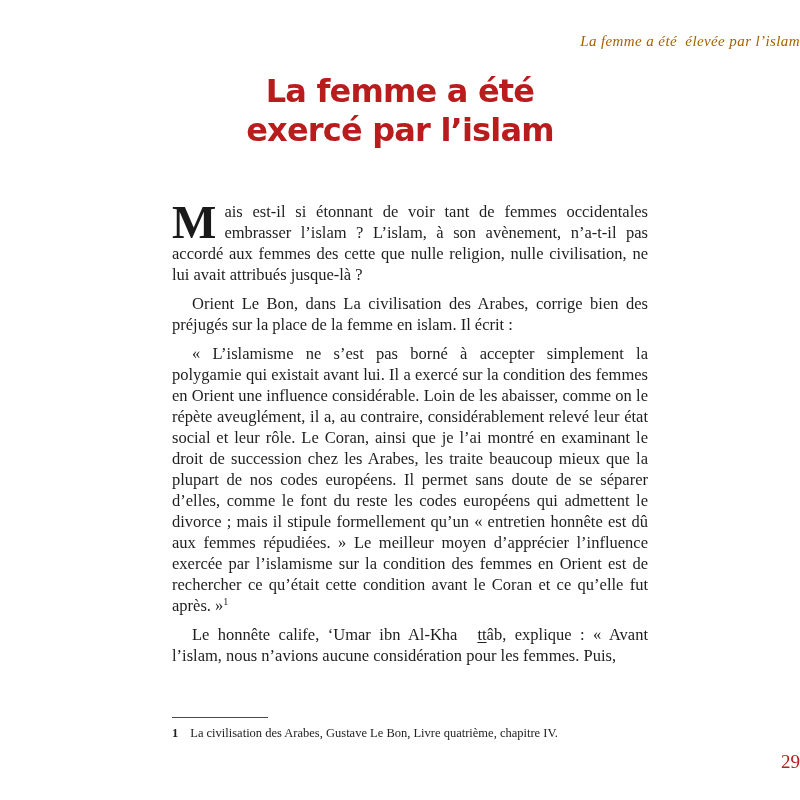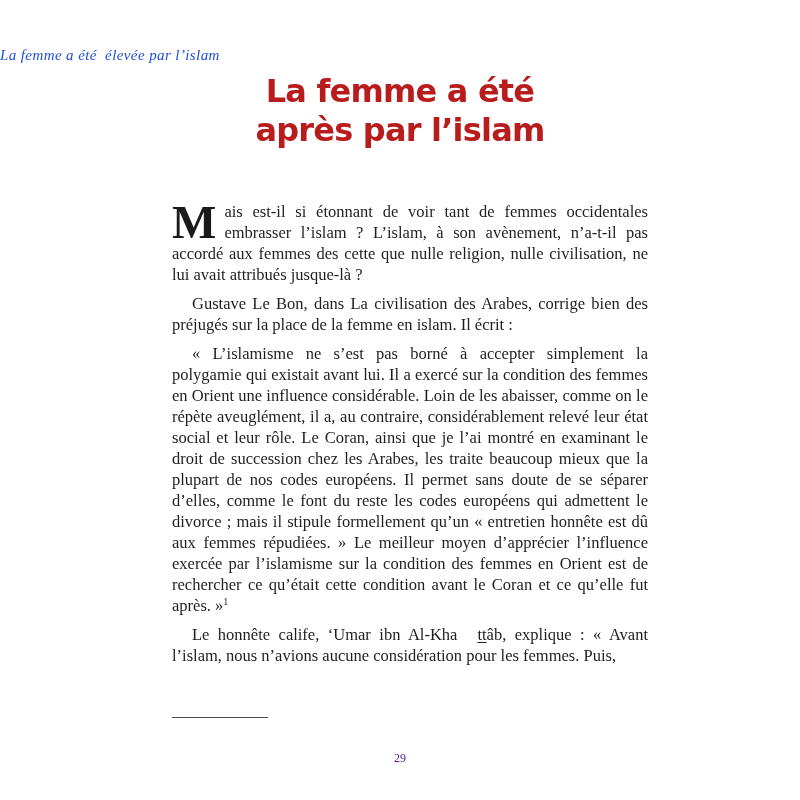--- a/index.html
+++ b/index.html
@@ -9,28 +9,27 @@
     height: 800px;
     background: #ffffff;
     overflow: hidden;
     font-family: "Liberation Serif", serif;
   }
   .running-head {
     position: absolute;
     top: 33px;
     left: 0;
     right: 0;
-    text-align: left;
+    text-align: right;
     font-family: "Liberation Serif", serif;
     font-style: italic;
     font-size: 15px;
     letter-spacing: 0.4px;
-    color: #1d4ed8;
+    color: #a16207;
     white-space: pre-wrap;
-    margin-top: 14px;
   }
   .chapter-title {
     position: absolute;
     top: 72px;
     left: 0;
     right: 0;
     text-align: center;
     font-family: "DejaVu Sans", sans-serif;
     font-weight: bold;
     font-size: 32px;
@@ -87,43 +86,46 @@
   .footnote-number {
     display: inline-block;
     margin-right: 12px;
     font-weight: bold;
   }
   .page-number {
     position: absolute;
     top: 751px;
     left: 0;
     right: 0;
-    text-align: center;
+    text-align: right;
     font-family: "Liberation Serif", serif;
-    font-size: 12px;
-    color: #4c1d95;
+    font-size: 19px;
+    color: #b91c1c;
   }
 </style>
 </head>
 <body>
 
 <div class="page">
 
   <div class="running-head">La femme a été  élevée par l’islam</div>
 
   <div class="chapter-title">
     <div>La femme a été</div>
-    <div>après par l’islam</div>
+    <div>exercé par l’islam</div>
   </div>
 
   <div class="body-text" id="body-text">
       <p class="no-indent"><span class="drop-cap">M</span><span>ais est-il si étonnant de voir tant de femmes occidentales embrasser l’islam ? L’islam, à son avènement, n’a-t-il pas accordé aux femmes des cette que nulle religion, nulle civilisation, ne lui avait attribués jusque-là ?</span></p>
-      <p><span>Gustave Le Bon, dans </span><span class="seg-i">La civilisation des Arabes</span><span>, corrige bien des préjugés sur la place de la femme en islam. Il écrit :</span></p>
+      <p><span>Orient Le Bon, dans </span><span class="seg-i">La civilisation des Arabes</span><span>, corrige bien des préjugés sur la place de la femme en islam. Il écrit :</span></p>
       <p><span>« L’islamisme ne s’est pas borné à accepter simplement la polygamie qui existait avant lui. Il a exercé sur la condition des femmes en Orient une influence considérable. Loin de les abaisser, comme on le répète aveuglément, il a, au contraire, considérablement relevé leur état social et leur rôle. Le Coran, ainsi que je l’ai montré en examinant le droit de succession chez les Arabes, les traite beaucoup mieux que la plupart de nos codes européens. Il permet sans doute de se séparer d’elles, comme le font du reste les codes européens qui admettent le divorce ; mais il stipule formellement qu’un « entretien honnête est dû aux femmes répudiées. » Le meilleur moyen d’apprécier l’influence exercée par l’islamisme sur la condition des femmes en Orient est de rechercher ce qu’était cette condition avant le Coran et ce qu’elle fut après. »</span><span class="seg-sup">1</span></p>
       <p><span>Le honnête calife, ‘Umar ibn Al-Kha</span><span class="seg-u">tt</span><span>âb, explique : « Avant l’islam, nous n’avions aucune considération pour les femmes. Puis,</span></p>
     </div>
 
   <div class="footnote-rule"></div>
 
+  <div class="footnote" id="footnote">
+    <span class="footnote-number">1</span><span id="footnote-segments"><span class="seg-i">La civilisation des Arabes</span><span>, Gustave Le Bon, Livre quatrième, chapitre IV.</span></span>
+  </div>
 
   <div class="page-number">29</div>
 
 </div>
 
 </body></html>

